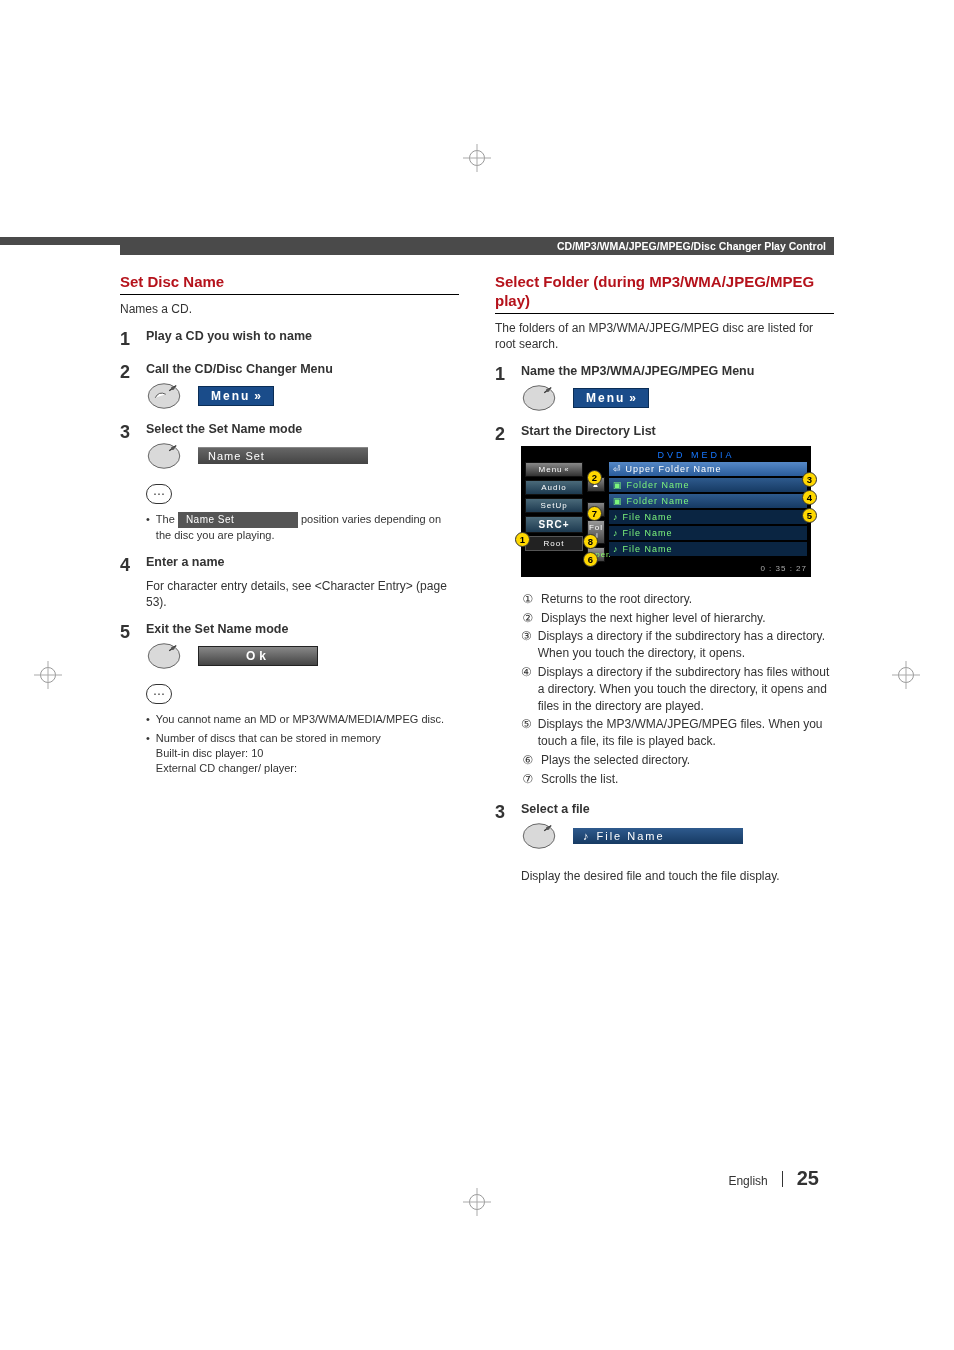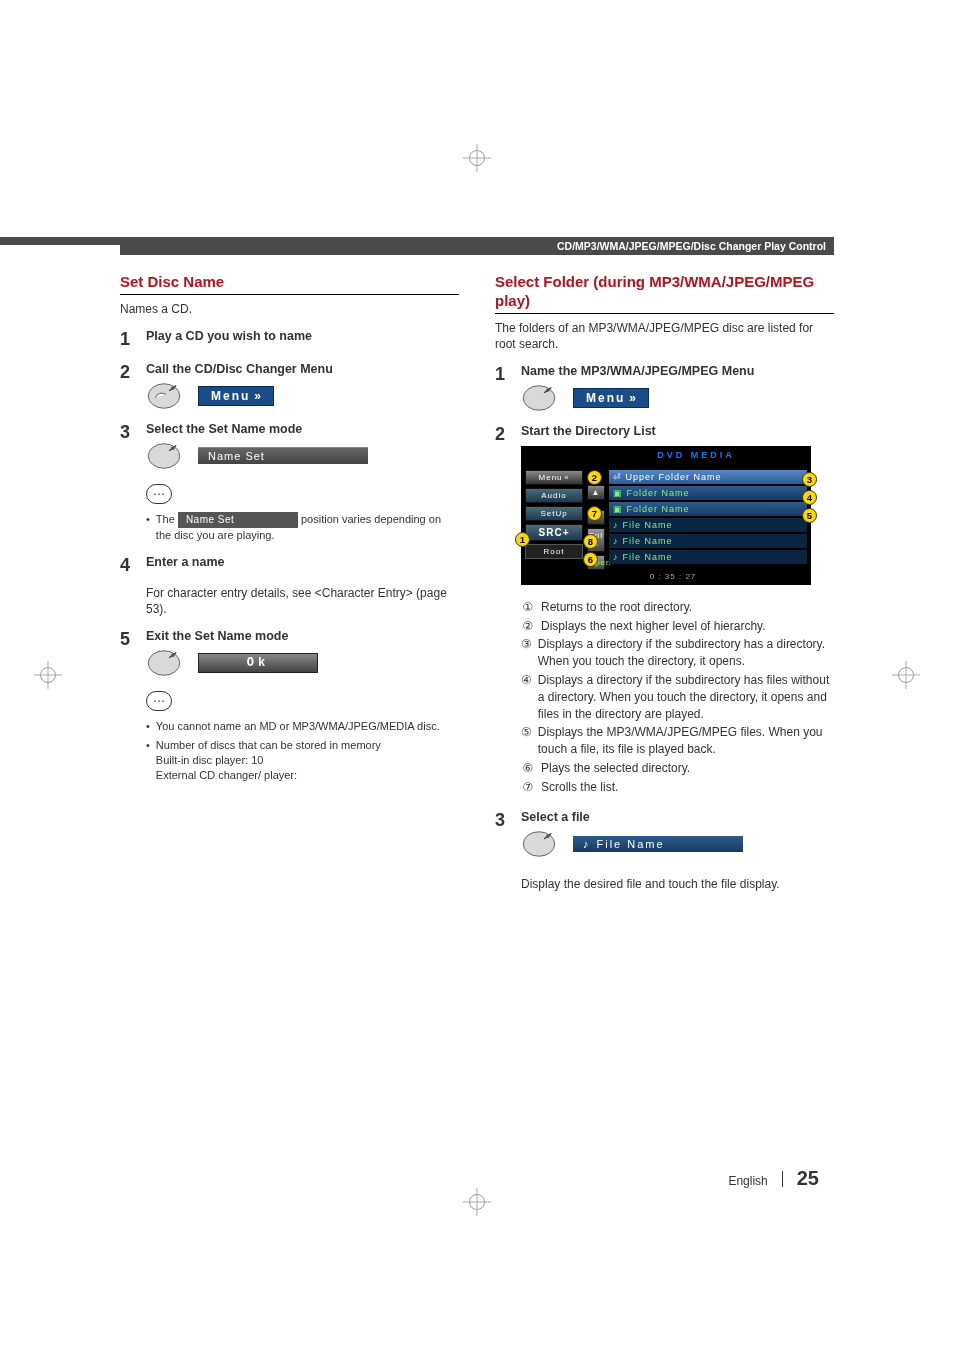--- a/index.html
+++ b/index.html
@@ -118,21 +118,21 @@
     flex: 1;
   }
   .step-title {
     font-weight: bold;
     font-size: 12.5px;
     margin-bottom: 6px;
   }
   .step-desc {
     font-size: 12px;
     line-height: 1.35;
-    margin-top: 16px;
+    margin-top: 9px;
   }
   .hand-row {
     display: flex;
     align-items: center;
     gap: 16px;
     margin-top: 4px;
   }
   .hand-icon {
     width: 36px; height: 28px;
     flex-shrink: 0;
@@ -209,24 +209,24 @@
     background: #000;
     margin-top: 8px;
     padding: 4px;
     position: relative;
     color: #fff;
     font-size: 9px;
   }
   .scr-title {
     color: #1677ff;
     letter-spacing: 3px;
-    font-weight: bold;
+    font-weight: normal;
     text-align: center;
     font-size: 9px;
-    margin-bottom: 10px;
+    margin-bottom: 2px;
     margin-left: 60px;
   }
   .scr-row { display: flex; }
   .scr-left {
     width: 62px;
     display: flex;
     flex-direction: column;
     gap: 3px;
     padding-right: 4px;
   }
@@ -282,21 +282,21 @@
     background: linear-gradient(#2e5a8d, #163a63);
     color: #7df57d;
   }
   .scr-item.file {
     background: #0a2542;
     color: #7df57d;
   }
   .scr-time {
     font-size: 8px;
     color: #aaa;
-    text-align: center;
+    text-align: right;
     padding-left: 14px;
     margin-top: 2px;
     letter-spacing: 1px;
   }
   .callout {
     position: absolute;
     width: 15px; height: 15px;
     border-radius: 50%;
     background: #ffd800;
     color: #000;
@@ -324,21 +324,20 @@
   .ok-btn {
     background: linear-gradient(#888, #444);
     color: #fff;
     font-weight: bold;
     font-size: 12px;
     padding: 2px 14px;
     letter-spacing: 4px;
     border: 1px solid #222;
     min-width: 120px;
     text-align: center;
-    font-family: Liberation Mono, monospace;
   }
   .file-btn {
     display: inline-flex;
     align-items: center;
     background: linear-gradient(#2e5a8d, #163a63);
     color: #fff;
     font-size: 11px;
     padding: 2px 10px;
     letter-spacing: 2px;
     min-width: 170px;
@@ -462,21 +461,21 @@
               </svg>
             <span class="ok-btn">Ok</span>
           </div>
         </div>
       </div>
 
       <div style="margin-left:26px;">
         <div class="note-icon"></div>
         <div class="bullet">
           <span class="dot">•</span>
-          <span>You cannot name an MD or MP3/WMA/JPEG/MEDIA disc.</span>
+          <span>You cannot name an MD or MP3/WMA/MEDIA/MPEG disc.</span>
         </div>
         <div class="bullet">
           <span class="dot">•</span>
           <span>
             <span>Number of discs that can be stored in memory</span><br>
             <span>Built-in disc player: 10</span><br>
             <span>External CD changer/ player:</span><br>
           </span>
         </div>
       </div>

